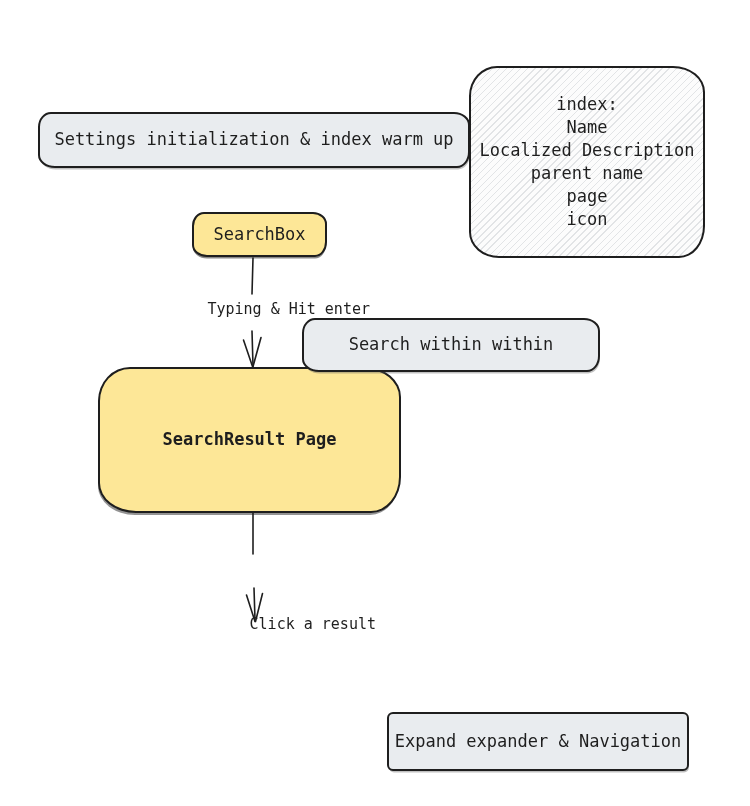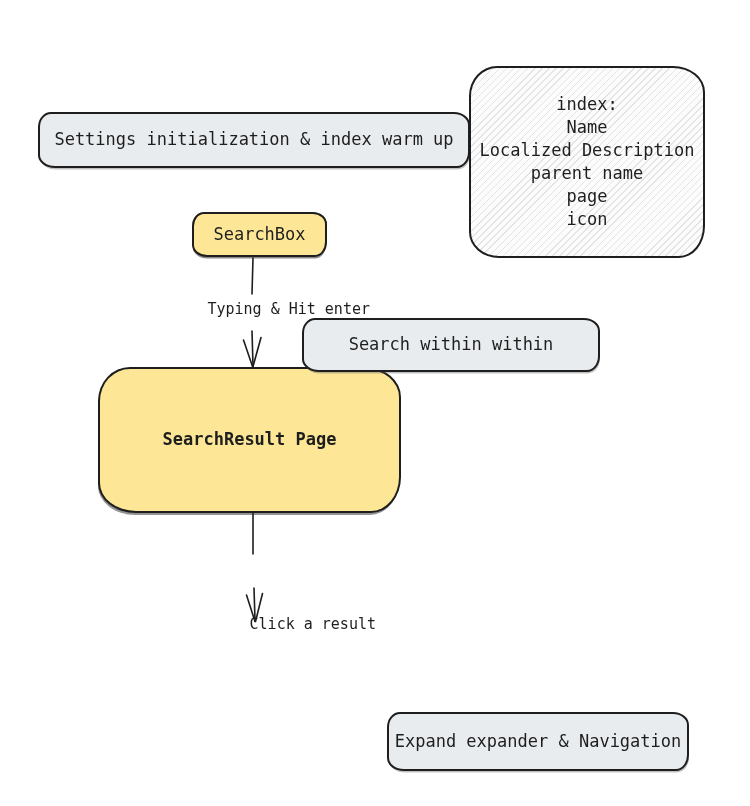--- a/index.html
+++ b/index.html
@@ -114,17 +114,17 @@
     <span>Search within within</span>
   </div>
 
   <div class="node yellow-lg" style="left:98px; top:367px; width:303px; height:146px;font-weight:bold;">
     <span>SearchResult Page</span>
   </div>
 
   <div class="edge-label" style="left:136px; top:584px; width:240px;margin-top:31px;">Click a result</div>
 
 
-  <div class="node gray" style="left:387px; top:712px; width:302px; height:59px;">
+  <div class="node gray" style="left:387px; top:712px; width:302px; height:59px;border-radius:6px;">
     <span>Expand expander &amp; Navigation</span>
   </div>
 
 </div>
 
 </body></html>

